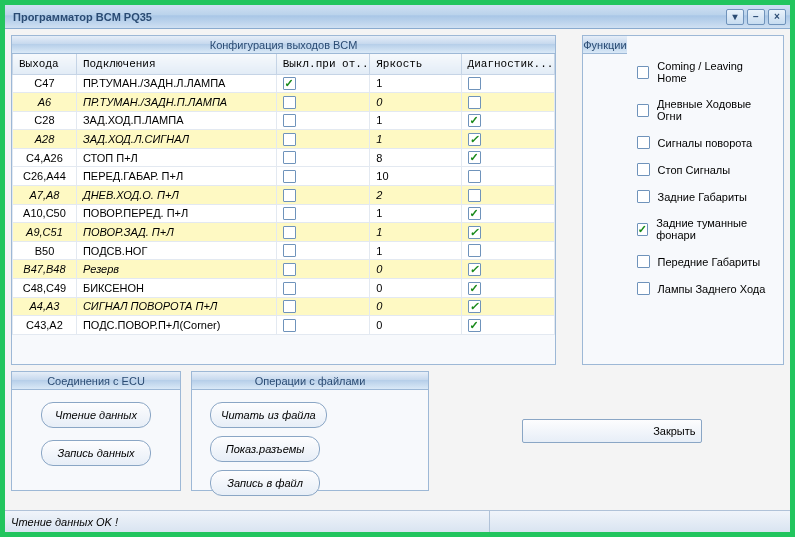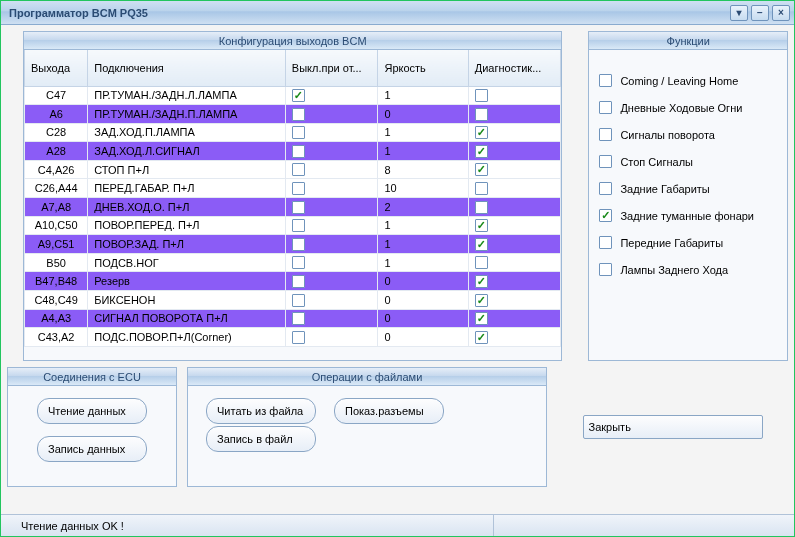--- a/index.html
+++ b/index.html
@@ -7,21 +7,21 @@
     margin: 0;
     font-family: Tahoma, Arial, sans-serif;
     font-size: 11px;
     background: #e8e8e8;
     color: #000;
   }
   .window {
     width: 795px;
     height: 537px;
     background: #f4f4f4;
-    border: 1px solid #22c55e;
+    border: 5px solid #22c55e;
     position: relative;
     display: flex;
     flex-direction: column;
   }
   .titlebar {
     height: 24px;
     background: linear-gradient(#cfe0f2,#b9d2eb 45%,#a8c6e6 46%,#cfe0f2);
     border-bottom: 1px solid #8aabcf;
     display: flex;
     align-items: center;
@@ -45,21 +45,20 @@
     flex: 1;
     padding: 6px;
     display: flex;
     flex-direction: column;
     gap: 6px;
   }
   .toprow {
     display: flex;
     gap: 26px;
     flex: 0 0 auto;
-    margin-left: 16px;
   }
   .panel {
     border: 1px solid #9db8d6;
     background: #f7f9fc;
   }
   .panel-title {
     height: 18px;
     background: linear-gradient(#e6eef8,#c7d9ee 45%,#b4cde8 46%,#dae9f7);
     border-bottom: 1px solid #9db8d6;
     text-align: center;
@@ -79,33 +78,34 @@
     width: 100%;
     table-layout: fixed;
   }
   th {
     background: linear-gradient(#f6f9fc,#e2ecf6);
     border: 1px solid #c5d4e6;
     border-top: none;
     text-align: left;
     padding: 3px 6px;
     font-weight: normal;
-    height: 36px;
+    height: 20px;
     overflow: hidden;
     white-space: nowrap;
+    font-family: Liberation Mono, monospace;
   }
   td {
     border: 1px solid #e3e9f1;
     padding: 2px 6px;
     height: 17px;
     background: #fff;
     overflow: hidden;
     white-space: nowrap;
   }
-  tr.alt td { background: #8b5cf6; }
+  tr.alt td { background: #fef9c3; font-style: italic; }
   td.center, th.center { text-align: center; }
   .chk {
     width: 13px; height: 13px;
     border: 1px solid #6f93bb;
     background: #fff;
     display: inline-flex;
     align-items: center;
     justify-content: center;
     vertical-align: middle;
     border-radius: 1px;
@@ -113,21 +113,21 @@
   .chk.on::after {
     content: "✓";
     color: #1a8a1a;
     font-size: 11px;
     font-weight: bold;
     line-height: 11px;
   }
   .functions-panel {
     width: 205px;
     height: 330px;
-    display: flex; flex-direction: column;
+    display: flex; flex-direction: row;
   }
   .func-list {
     flex:1;
     padding: 24px 10px;
     display: flex;
     flex-direction: column;
     gap: 14px;
   }
   .func-item {
     display: flex;
@@ -136,69 +136,70 @@
   }
   .bottomrow {
     display: flex;
     gap: 10px;
   }
   .ecu-panel {
     width: 170px;
     height: 120px;
   }
   .files-panel {
-    width: 360px;
+    width: 238px;
     height: 120px;
   }
   .btn {
     display: inline-block;
     min-width: 110px;
     padding: 6px 10px;
     border: 1px solid #8aa6c5;
     background: linear-gradient(#fdfdfe,#e7eef7);
-    text-align: left;
+    text-align: center;
     border-radius: 12px;
     cursor: default;
+    font-style: italic;
   }
   .ecu-body, .files-body {
     padding: 12px 8px;
     display: flex;
     flex-direction: column;
     gap: 12px;
     align-items: center;
   }
-  .files-body { flex-direction: row; flex-wrap: wrap; gap: 2px 18px; justify-content: flex-start; padding-left:18px;}
+  .files-body { flex-direction: row; flex-wrap: wrap; gap: 8px 18px; justify-content: flex-start; padding-left:18px;}
   .close-area {
     flex: 1;
     display: flex;
     align-items: center;
     justify-content: center;
   }
   .close-btn {
     width: 180px;
     padding: 5px;
     border: 1px solid #8aa6c5;
     background: linear-gradient(#fdfdfe,#e7eef7);
-    text-align: left;
+    text-align: right;
     border-radius: 2px;
   }
   .statusbar {
     height: 22px;
     border-top: 1px solid #b0c2d8;
     background: linear-gradient(#f0f4fa,#d9e4f1);
     display: flex;
     align-items: center;
     font-size: 11px;
   }
   .status-main {
     flex: 1;
-    padding-left: 20px;
+    padding-left: 6px;
     border-right: 1px solid #b0c2d8;
     height: 100%;
-    display:flex; align-items:center;
+    display:flex; align-items:center;font-style:italic;
   }
   .status-right {
     width: 300px; height:100%;
   }
 </style>
 </head>
 <body>
 
 <div class="window">
   <div class="titlebar">

